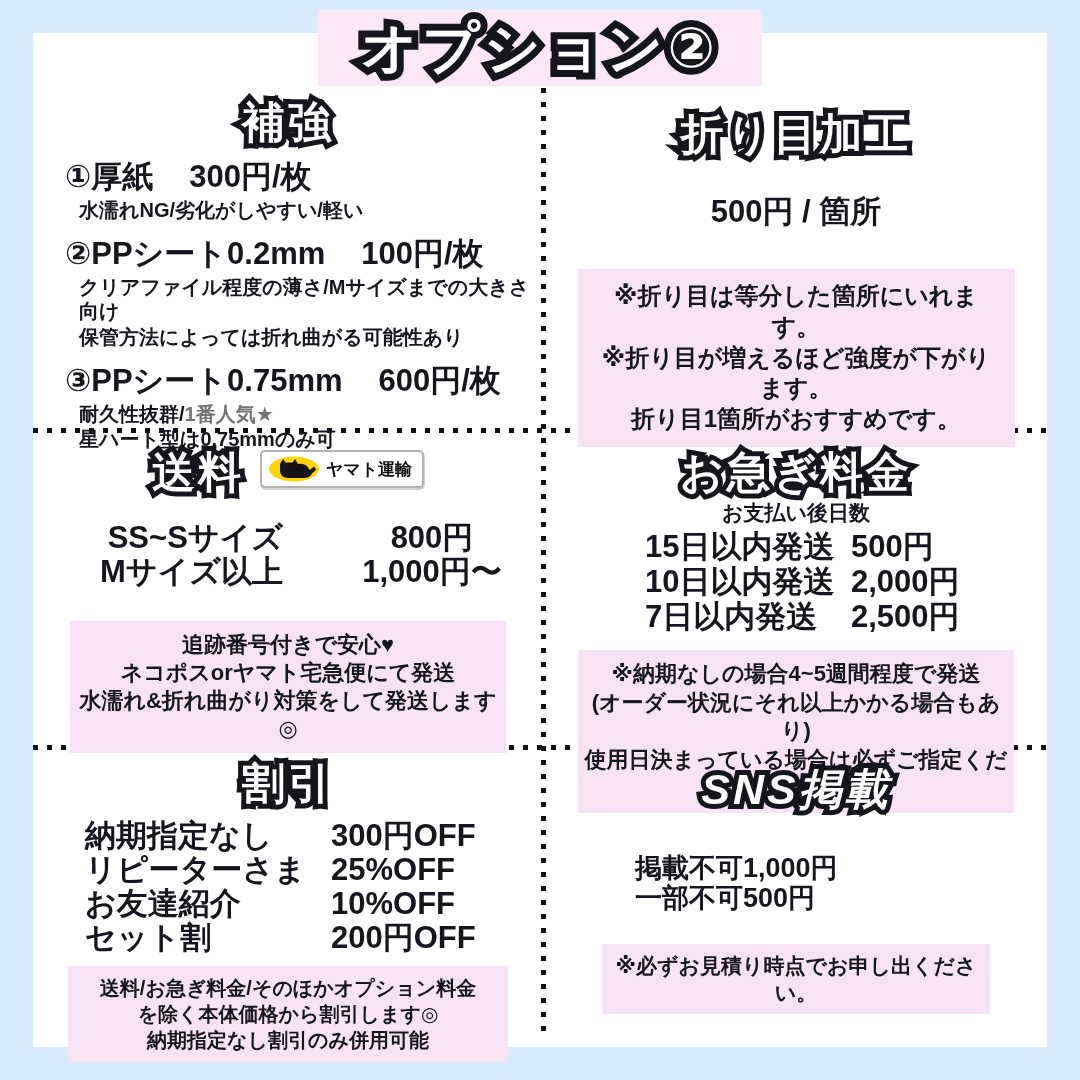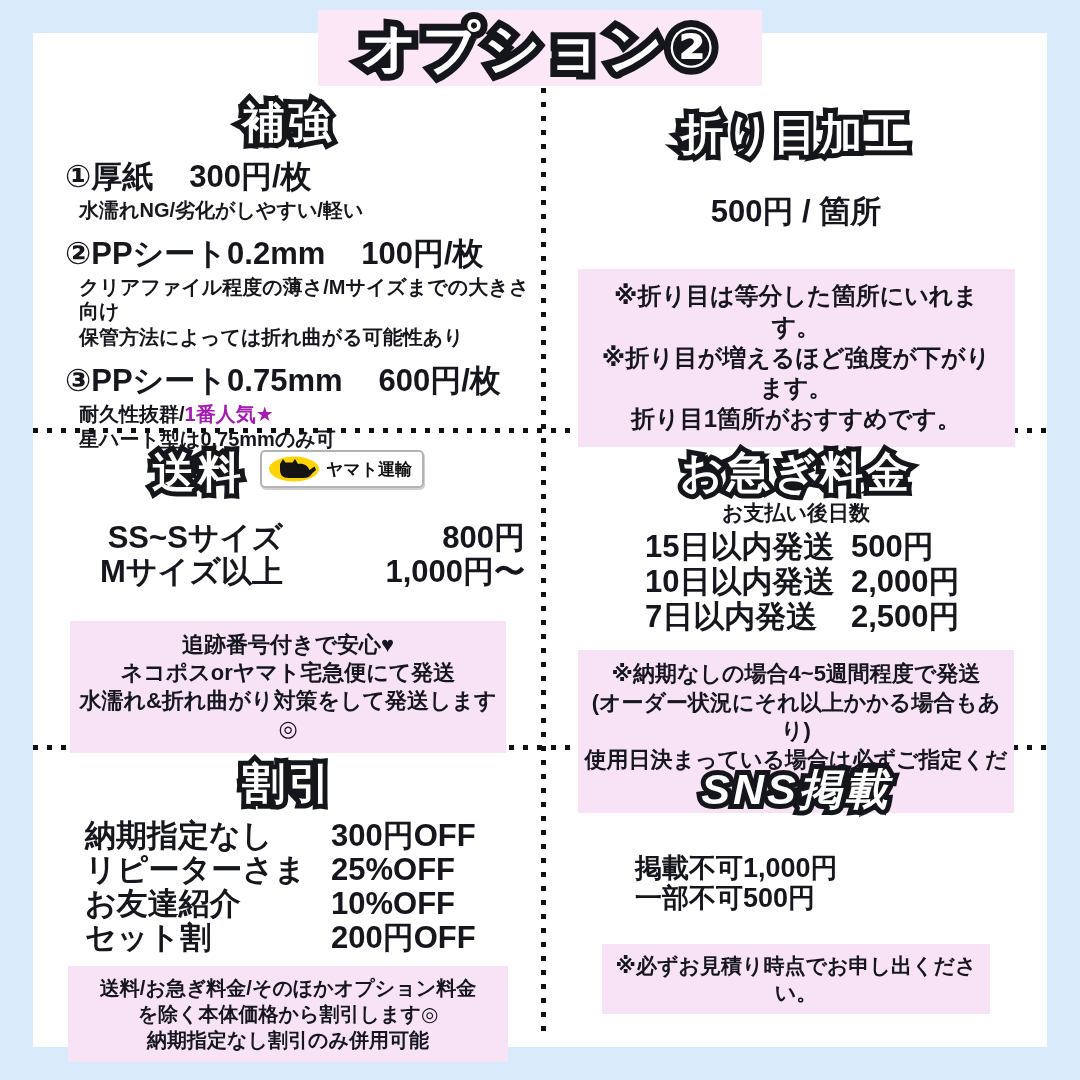--- a/index.html
+++ b/index.html
@@ -44,39 +44,39 @@
   .sec-head{text-align:center;}
   .c1 .sec-head{margin-top:14px;}
   .c2 .sec-head{margin-top:26px;}
   .c4 .sec-head{margin-top:20px;}
   .c5 .sec-head{margin-top:14px;}
   .c6 .sec-head{margin-top:20px;font-style:italic;}
   
   .c1-items{margin-left:32px;margin-top:8px;}
   .item-row{display:flex;gap:36px;font-size:31px;line-height:1.25;margin-top:13px;}
   .item-note{font-size:20px;line-height:1.22;margin-left:14px;margin-top:1px;}
-  .hl{color:#a21caf;}
+  .hl{color:#737373;}
   
   .price-line{text-align:center;font-size:31px;margin-top:34px;}
   
   .note-box{background:#f8e3f6;text-align:center;margin-left:auto;margin-right:auto;}
   .c2 .note-box{width:437px;margin-top:36px;padding:12px 13px;font-size:24px;line-height:1.28;}
   .c3 .note-box{width:436px;margin-top:32px;padding:10px 4px;font-size:22px;line-height:1.27;}
   .c4 .note-box{width:436px;margin-top:16px;padding:10px 4px;font-size:22px;line-height:1.3;}
   .c5 .note-box{width:440px;margin-top:10px;padding:9px 4px;font-size:20px;line-height:1.3;}
   .c6 .note-box{width:388px;margin-top:30px;padding:8px 4px;font-size:21px;line-height:1.3;}
   
   .ship-head{display:flex;align-items:flex-start;justify-content:center;gap:16px;margin-top:20px;}
   .badge{display:flex;align-items:center;gap:6px;background:#ffffff;border:2px solid #b3b3b3;
     border-radius:5px;padding:3px 10px 3px 6px;box-shadow:1px 2px 0 #cfcfcf;}
   .badge-text{font-size:17px;color:#111111;line-height:1;}
   .ship-rows{margin-top:26px;}
   .ship-row{display:flex;justify-content:center;font-size:31px;line-height:1.1;}
   .ship-row .lbl{width:232px;text-align:right;}
-  .ship-row .prc{width:186px;text-align:right;margin-left:56px;}
+  .ship-row .prc{width:186px;text-align:center;margin-left:56px;}
   
   .sub-head{text-align:center;font-size:21px;margin-top:4px;}
   .rush-rows{margin-top:3px;margin-left:100px;}
   .rush-row{display:flex;font-size:31px;line-height:1.12;}
   .rush-row .lbl{width:206px;}
   
   .disc-rows{margin-left:52px;margin-top:13px;}
   .disc-row{display:flex;font-size:31px;line-height:1.1;}
   .disc-row .lbl{width:246px;}
   

